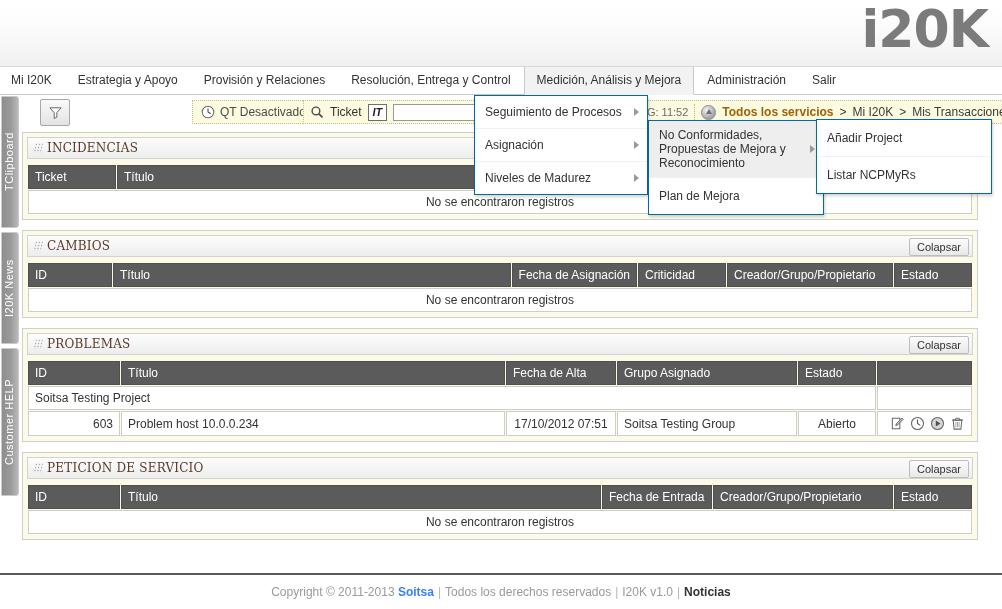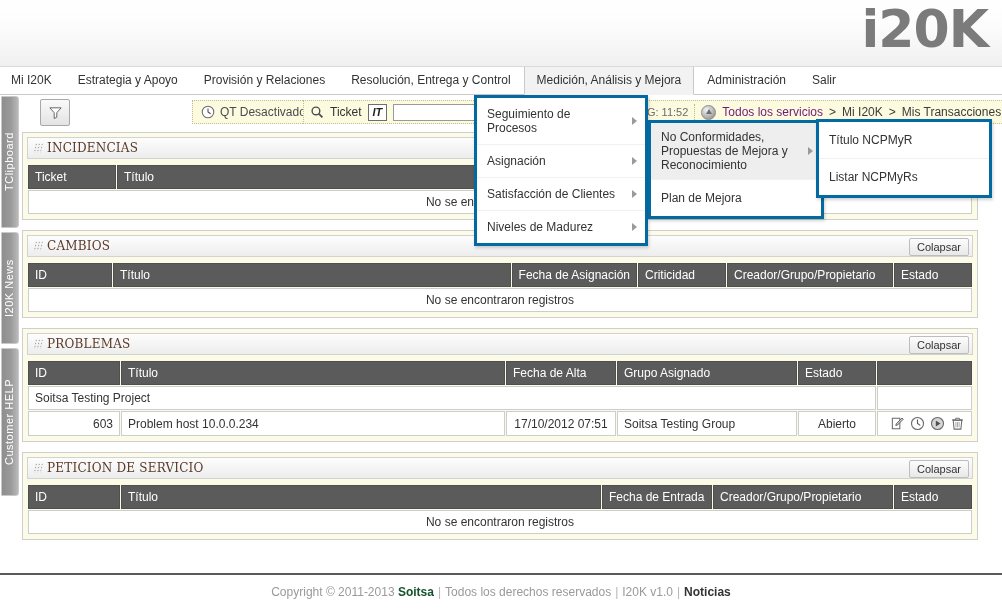--- a/index.html
+++ b/index.html
@@ -115,26 +115,26 @@
   .globe {
     width: 15px; height: 15px; border-radius: 50%;
     background: radial-gradient(circle at 35% 30%, #f3f3f3, #9e9e9e 75%);
     border: 1px solid #8c8c8c; position: relative; flex: none;
   }
   .globe::after {
     content:""; position:absolute; left:4px; top:3px;
     border-left:3px solid transparent; border-right:3px solid transparent;
     border-bottom:5px solid #6f6f6f;
   }
-  .bc-strong { font-weight: normal; color:#701a75; }
+  .bc-strong { font-weight: bold; color:#a16207; }
 
   
   .menu {
     position: absolute; background: #ffffff;
-    border: 3px solid #0369a1; box-shadow: 1px 2px 3px rgba(0,0,0,.18);
+    border: 1px solid #0369a1; box-shadow: 1px 2px 3px rgba(0,0,0,.18);
     z-index: 60;
   }
   #menu-l1 { left: 474px; top: 95px; width: 174px; }
   #menu-l2 { left: 648px; top: 120px; width: 176px; }
   #menu-l3 { left: 816px; top: 119px; width: 176px; }
   .mi {
     position: relative; font-size: 12px; color: #333;
     padding: 9px 22px 9px 10px; cursor: pointer;
     border-bottom: 1px solid #f1f1f1; line-height: 14px;
   }
@@ -199,21 +199,21 @@
   .act { width: 15px; height: 15px; cursor: pointer; display:block; }
   td.act-cell { background: transparent; border: none; width: 82px; padding: 2px 0 2px 4px; }
 
   
   .footer {
     position: absolute; left: 0; bottom: 0; width: 1002px; height: 36px;
     border-top: 2px solid #5a5a5a; background: #ffffff;
     display: flex; align-items: center; justify-content: center;
     font-size: 12px; color: #9a9a9a;
   }
-  .footer b { color: #14532d; }
+  .footer b { color: #3b82f6; }
   .footer .sep { margin: 0 4px; color:#b5b5b5; }
   .footer a { color: #333; font-weight: bold; text-decoration: none; }
 </style>
 </head>
 <body>
 
 <div id="app">
 
   <div class="header">
     <div class="logo">i20K</div>
@@ -402,42 +402,38 @@
   <div class="menu" id="menu-l1">
     <div class="mi">
       <span>Seguimiento de Procesos</span>
       <span class="arrow"></span>
     </div>
     <div class="mi">
       <span>Asignación</span>
       <span class="arrow"></span>
     </div>
     <div class="mi">
-      <span>Satisfacción de Clientes</span>
-      <span class="arrow"></span>
-    </div>
-    <div class="mi">
       <span>Niveles de Madurez</span>
       <span class="arrow"></span>
     </div>
   </div>
 
   <div class="menu" id="menu-l2">
     <div class="mi hl two-line">
       <span>No Conformidades, Propuestas de Mejora y Reconocimiento</span>
       <span class="arrow"></span>
     </div>
     <div class="mi" style="padding-top:11px;padding-bottom:11px">
       <span>Plan de Mejora</span>
     </div>
   </div>
 
   <div class="menu" id="menu-l3">
     <div class="mi" style="padding-top:11px;padding-bottom:11px">
-      <span>Título NCPMyR</span>
+      <span>Añadir Project</span>
     </div>
     <div class="mi" style="padding-top:11px;padding-bottom:11px">
       <span>Listar NCPMyRs</span>
     </div>
   </div>
 
   <div class="footer">
     <span>Copyright © 2011-2013</span>&nbsp;
     <b>Soitsa</b>
     <span class="sep">|</span>

